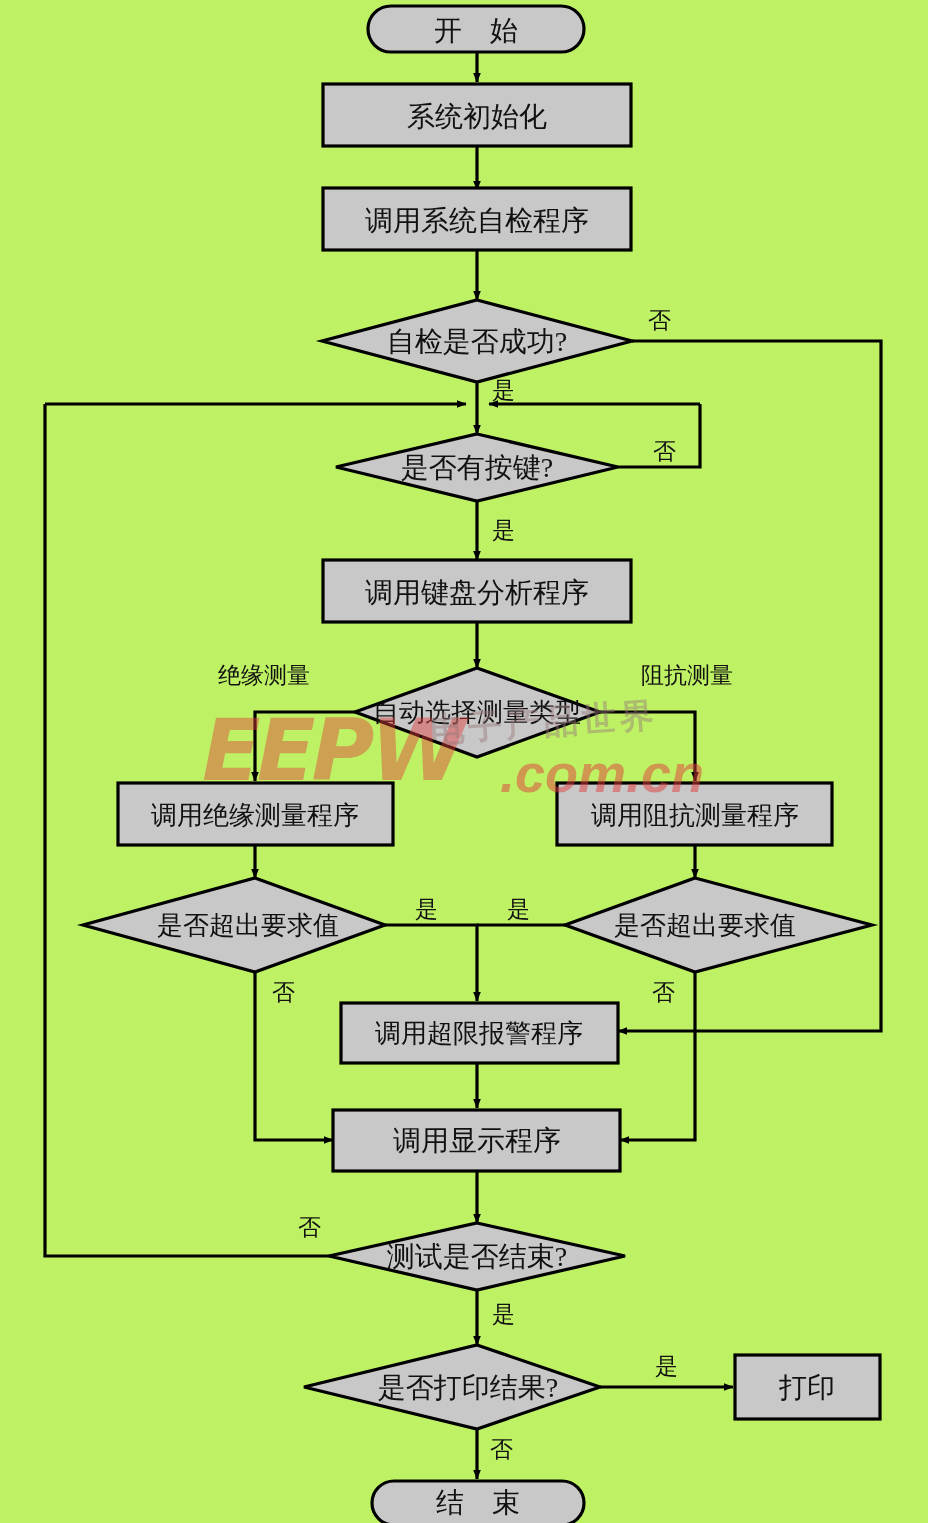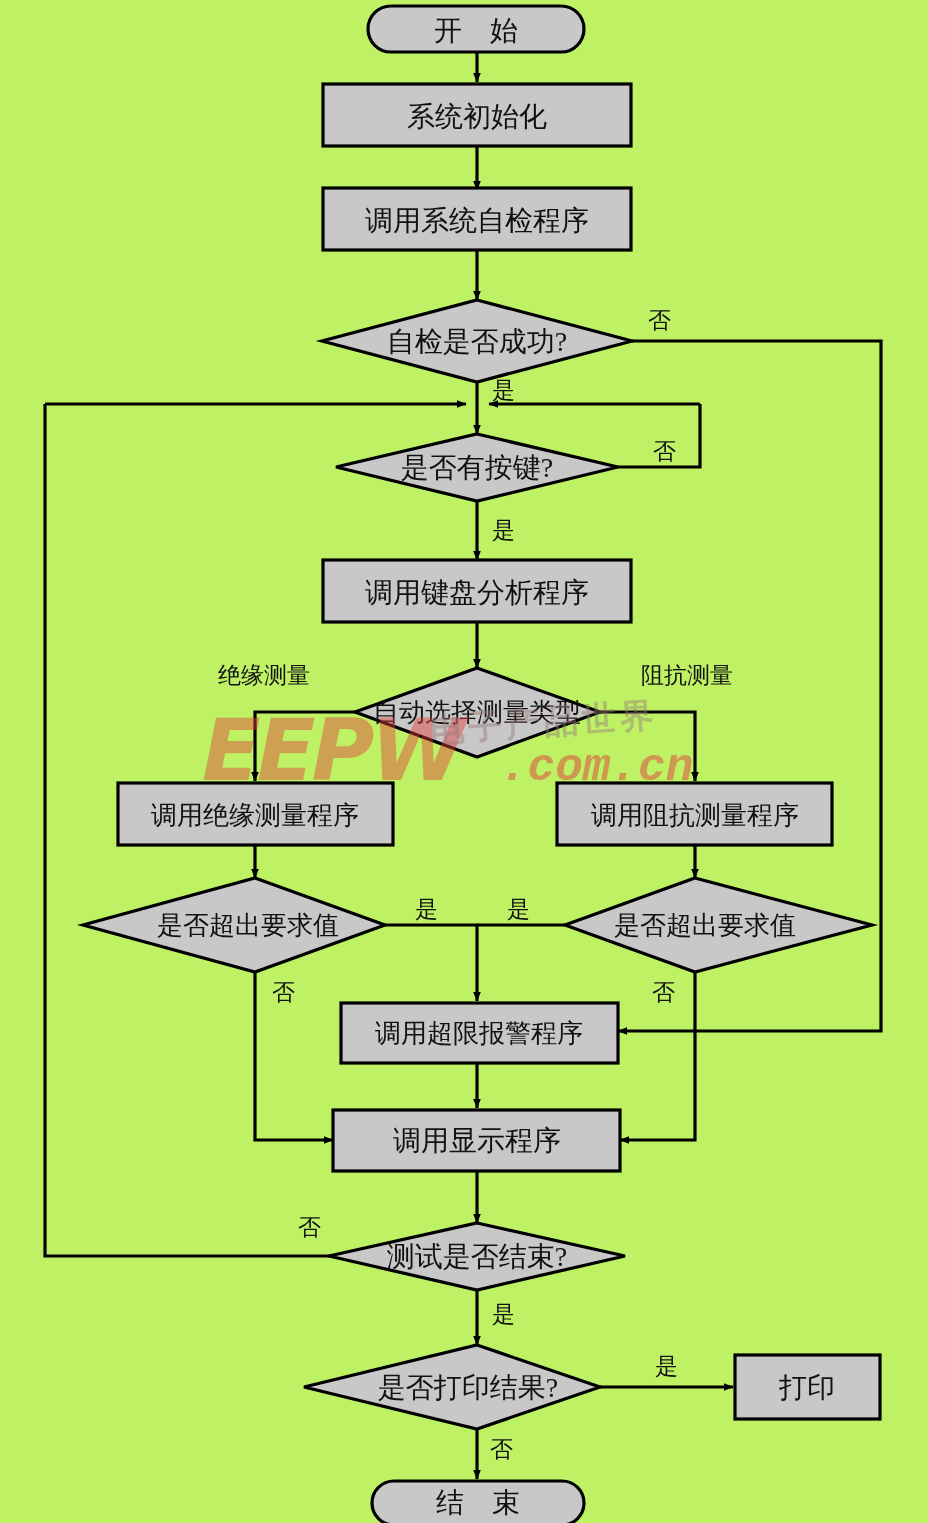--- a/index.html
+++ b/index.html
@@ -10,22 +10,22 @@
   .shape-term{fill:#c8c8c8;stroke:#000;stroke-width:3.2;}
   .ln{stroke:#000;stroke-width:3.2;fill:none;}
   .node-text{font-family:"Liberation Serif","DejaVu Serif",serif;fill:#111;text-anchor:middle;dominant-baseline:central;}
   .t28{font-size:28px;}
   .t26{font-size:26px;}
   .edge-lbl{font-family:"Liberation Serif","DejaVu Serif",serif;font-size:23px;fill:#111;}
   
   .wm{position:absolute;pointer-events:none;}
   .wm-eepw{left:168px;top:700px;font-family:"DejaVu Sans",sans-serif;font-weight:bold;font-style:italic;
            font-size:86px;color:rgba(226,60,60,0.45);letter-spacing:-4px;white-space:nowrap;margin-left:34px;}
-  .wm-com{left:500px;top:742px;font-family:Liberation Mono, monospace;font-weight:bold;font-style:italic;
-          font-size:46px;color:rgba(226,60,60,0.5);white-space:nowrap;}
+  .wm-com{left:500px;top:742px;font-family:Liberation Sans, sans-serif;font-weight:bold;font-style:italic;
+          font-size:54px;color:rgba(226,60,60,0.5);white-space:nowrap;}
   .wm-cn{left:430px;top:700px;font-family:"Liberation Serif",serif;font-weight:bold;
          font-size:34px;color:rgba(150,120,120,0.45);letter-spacing:4px;white-space:nowrap;
          transform:rotate(-4deg);}
 </style>
 </head>
 <body>
 
 <div id="stage">
 
   <svg width="928" height="1523" viewBox="0 0 928 1523">

